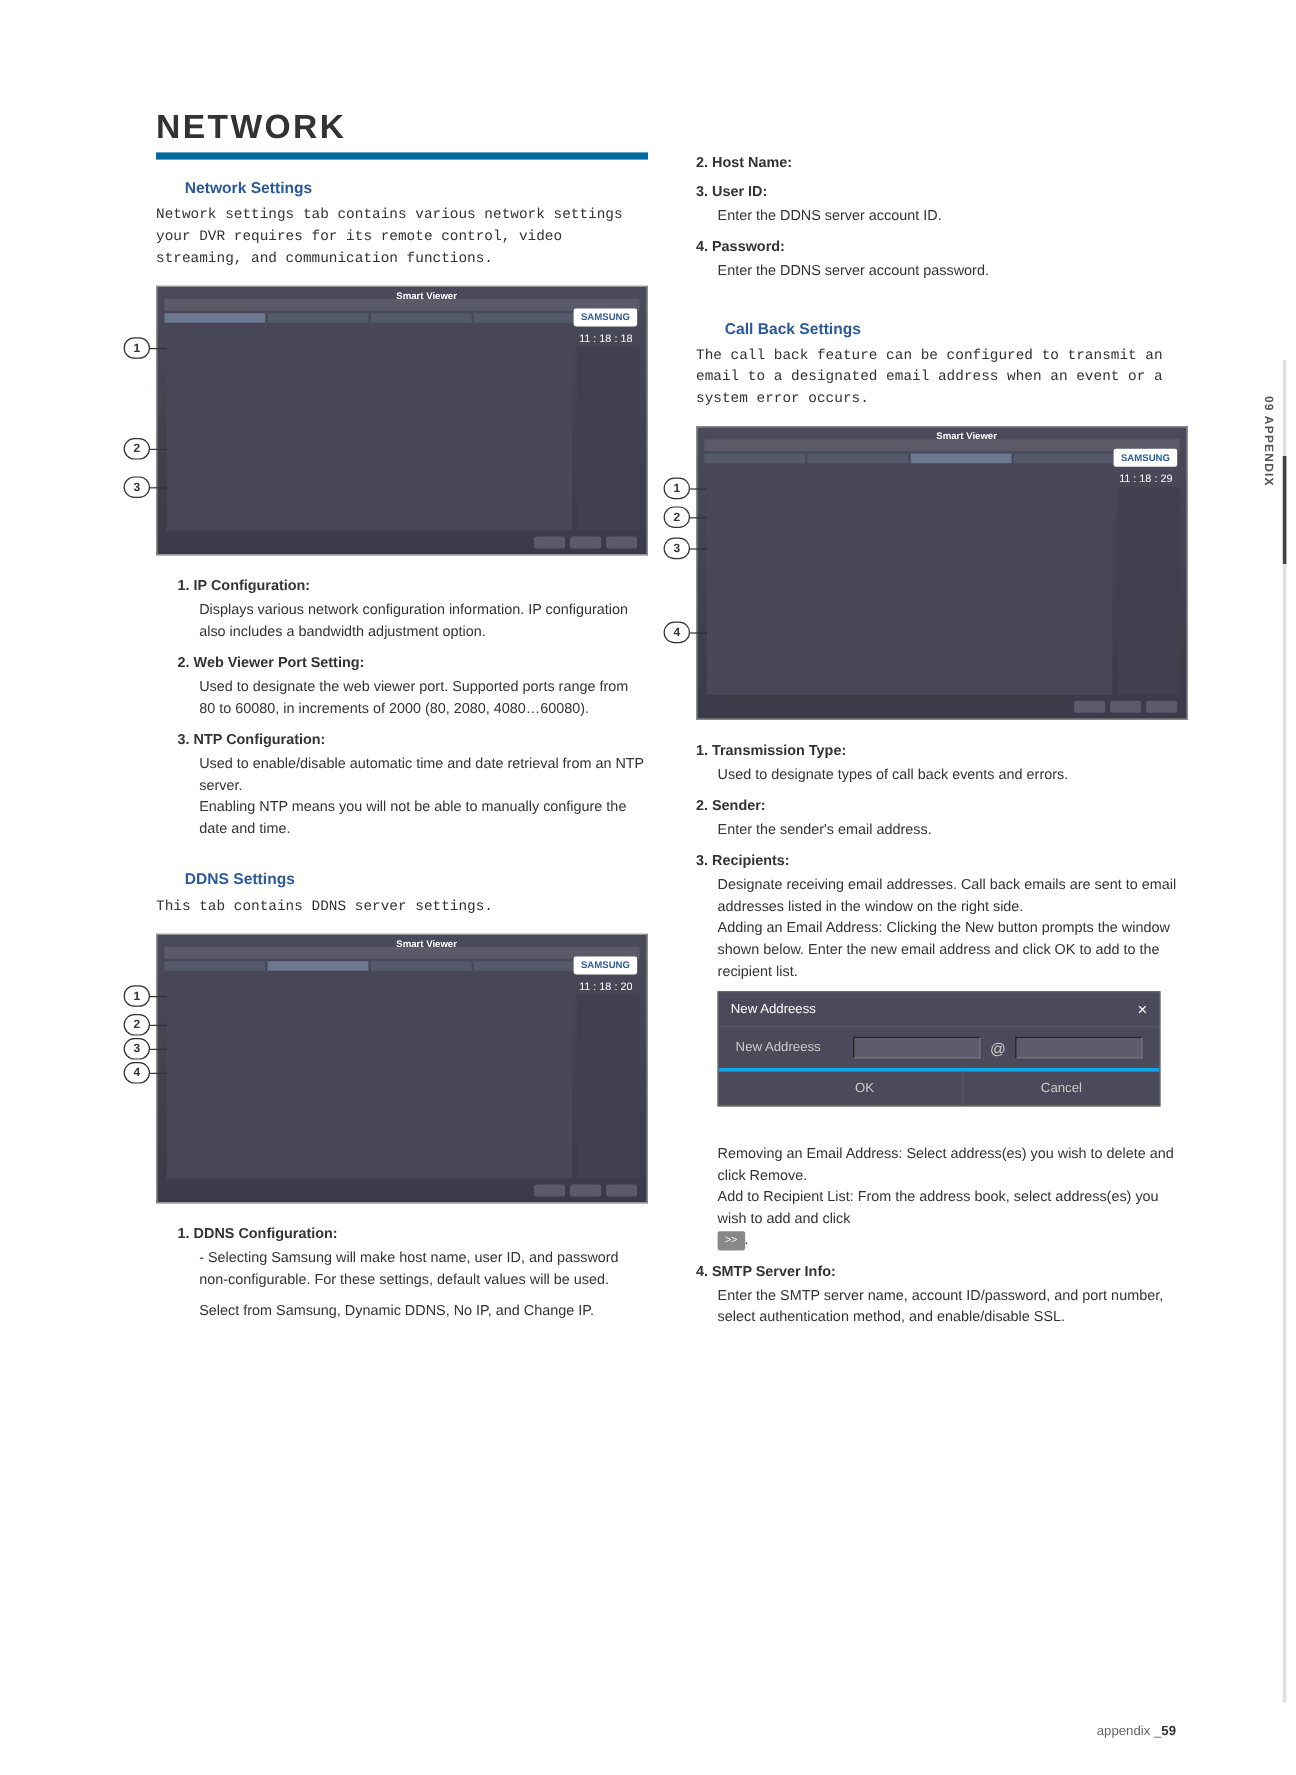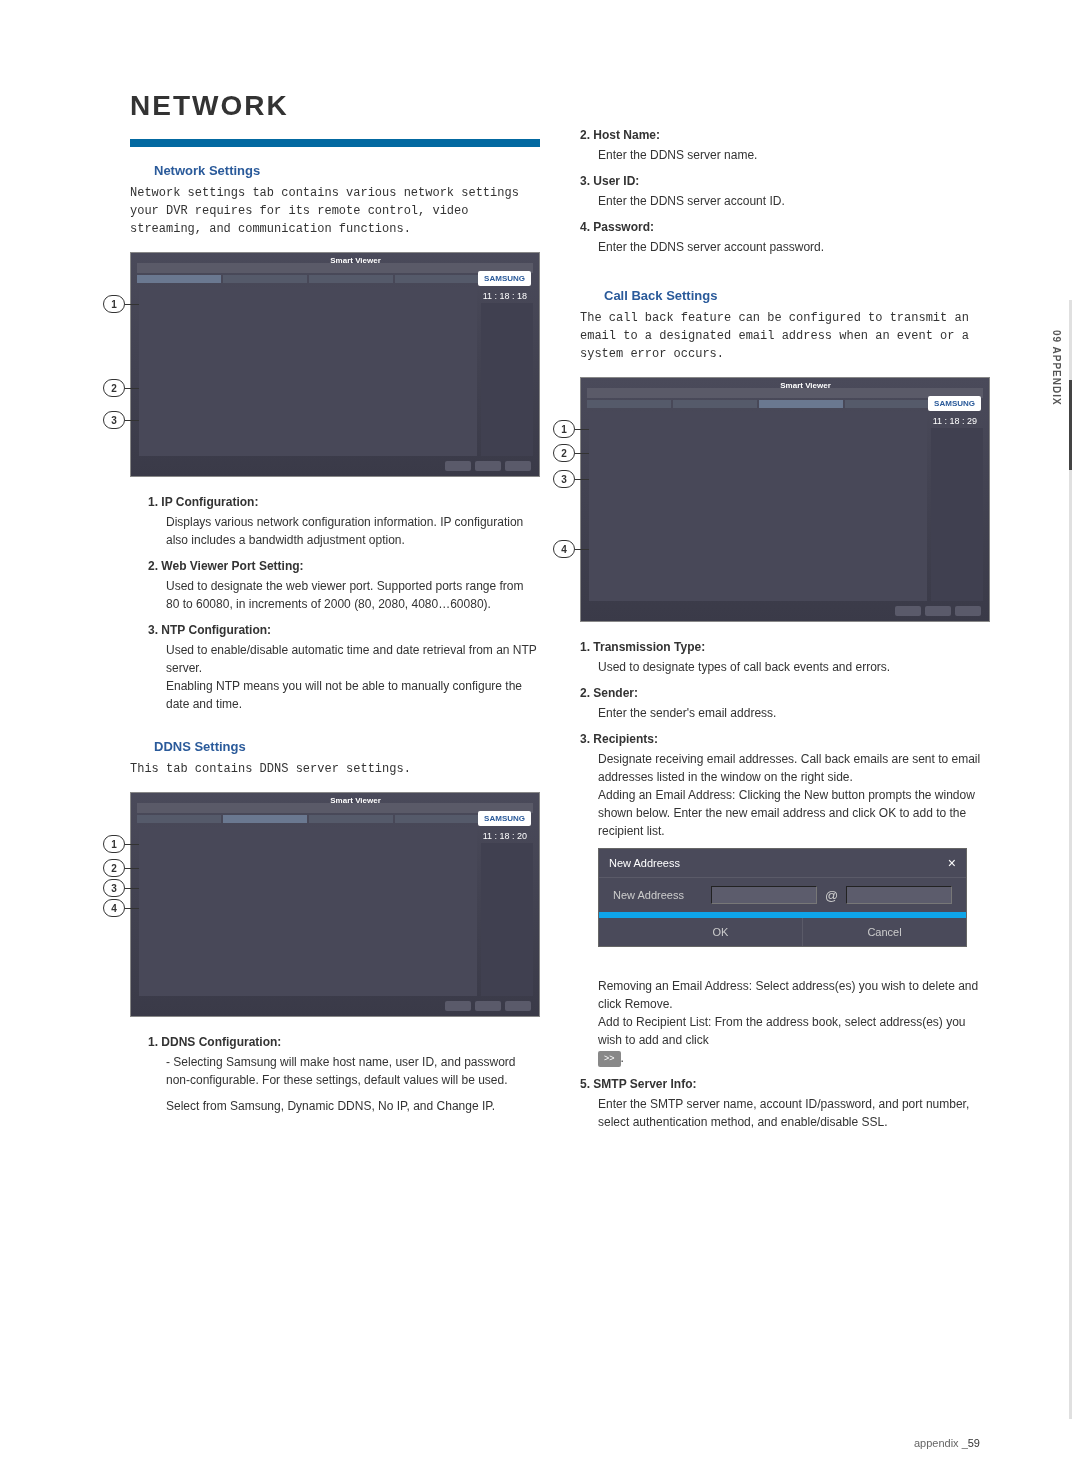--- a/index.html
+++ b/index.html
@@ -18,22 +18,22 @@
     }
     .col {
       flex: 1;
       min-width: 0;
     }
     h1.section-title {
       font-size: 28px;
       font-weight: bold;
       letter-spacing: 2px;
       color: #333;
-      border-bottom: 8px solid #0369a1;
-      padding-bottom: 17px;
+      border-bottom: 6px solid #0369a1;
+      padding-bottom: 5px;
       margin-bottom: 16px;
     }
     .sub-header {
       font-weight: bold;
       color: #2a5a9a;
       font-size: 13px;
       margin-bottom: 6px;
       padding-left: 24px;
     }
     .body-text {
@@ -200,21 +200,21 @@
       height: 90px;
       background: #444;
     }
     .footer {
       position: absolute;
       bottom: 30px;
       right: 100px;
       font-size: 11px;
       color: #666;
     }
-    .footer .pg { font-weight: normal; color: #333; }
+    .footer .pg { font-weight: bold; color: #333; }
 
     
     .dialog-box {
       background: #4a4a5a;
       border: 1px solid #666;
       margin: 8px 0 12px 18px;
       width: 90%;
     }
     .dialog-header {
       display: flex;
@@ -235,21 +235,21 @@
     .dialog-label { color: #ccc; font-size: 11px; width: 90px; }
     .dialog-input {
       flex: 1;
       height: 18px;
       background: #5c5c6c;
       border: 1px inset #777;
     }
     .dialog-at { color: #ccc; font-size: 13px; }
     .dialog-buttons {
       display: flex;
-      border-top: 6px solid #0ea5e9;
+      border-top: 3px solid #0ea5e9;
       padding-left: 40px;
     }
     .dialog-btn {
       flex: 1;
       padding: 8px;
       text-align: center;
       color: #ccc;
       font-size: 11px;
       border-right: 1px solid #5a5a68;
       cursor: pointer;
@@ -349,21 +349,20 @@
 
     <div class="numbered-item-title" style="margin-left:18px">1. DDNS Configuration:</div>
     <div class="numbered-item-body indent-dash" style="margin-left:36px">- Selecting Samsung will make host name, user ID, and password non-configurable. For these settings, default values will be used.</div>
     <div class="numbered-item-body" style="margin-left:36px">Select from Samsung, Dynamic DDNS, No IP, and Change IP.</div>
   </div>
 
   <div class="col">
     <div style="height:28px"></div>
 
     <div class="numbered-item-title">2. Host Name:</div>
-    <div class="numbered-item-body">Enter the DDNS server name.</div>
     <div class="numbered-item-title">3. User ID:</div>
     <div class="numbered-item-body">Enter the DDNS server account ID.</div>
     <div class="numbered-item-title">4. Password:</div>
     <div class="numbered-item-body">Enter the DDNS server account password.</div>
 
     <div style="height:24px"></div>
 
     <div class="sub-header">Call Back Settings</div>
     <div class="body-text">The call back feature can be configured to transmit an email to a designated email address when an event or a system error occurs.</div>
 
@@ -419,20 +418,20 @@
         <div class="dialog-btn">Cancel</div>
       </div>
     </div>
 
     <div class="numbered-item-body" style="white-space:pre-line">
       <span>Removing an Email Address: Select address(es) you wish to delete and click Remove.
 Add to Recipient List: From the address book, select address(es) you wish to add and click</span>
       <span class="inline-icon-btn">&gt;&gt;</span><span>.</span>
     </div>
 
-    <div class="numbered-item-title">5. SMTP Server Info:</div>
+    <div class="numbered-item-title">4. SMTP Server Info:</div>
     <div class="numbered-item-body">Enter the SMTP server name, account ID/password, and port number, select authentication method, and enable/disable SSL.</div>
   </div>
 </div>
 
 <div class="footer">
   <span>appendix _</span><span class="pg">59</span>
 </div>
 
 </body></html>

